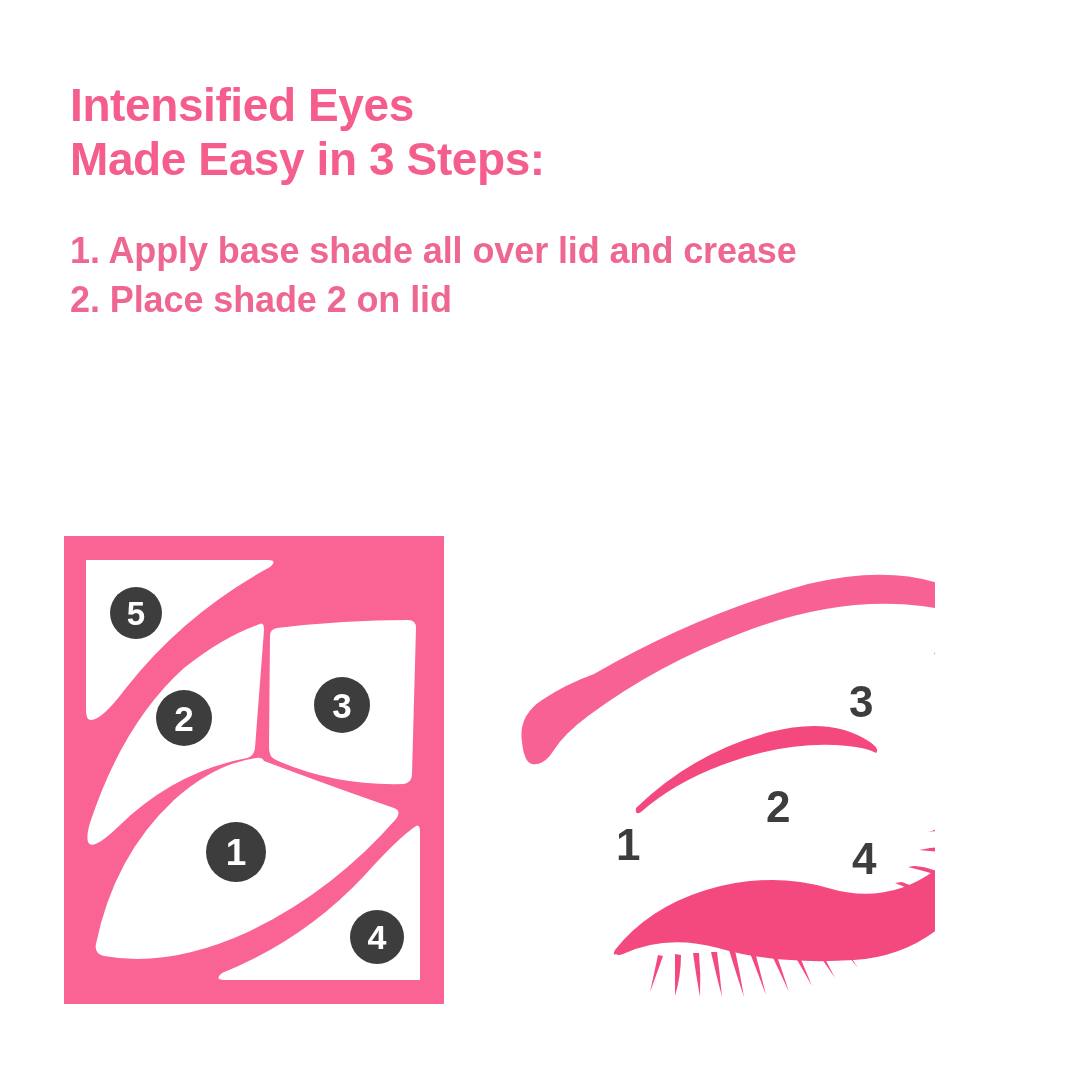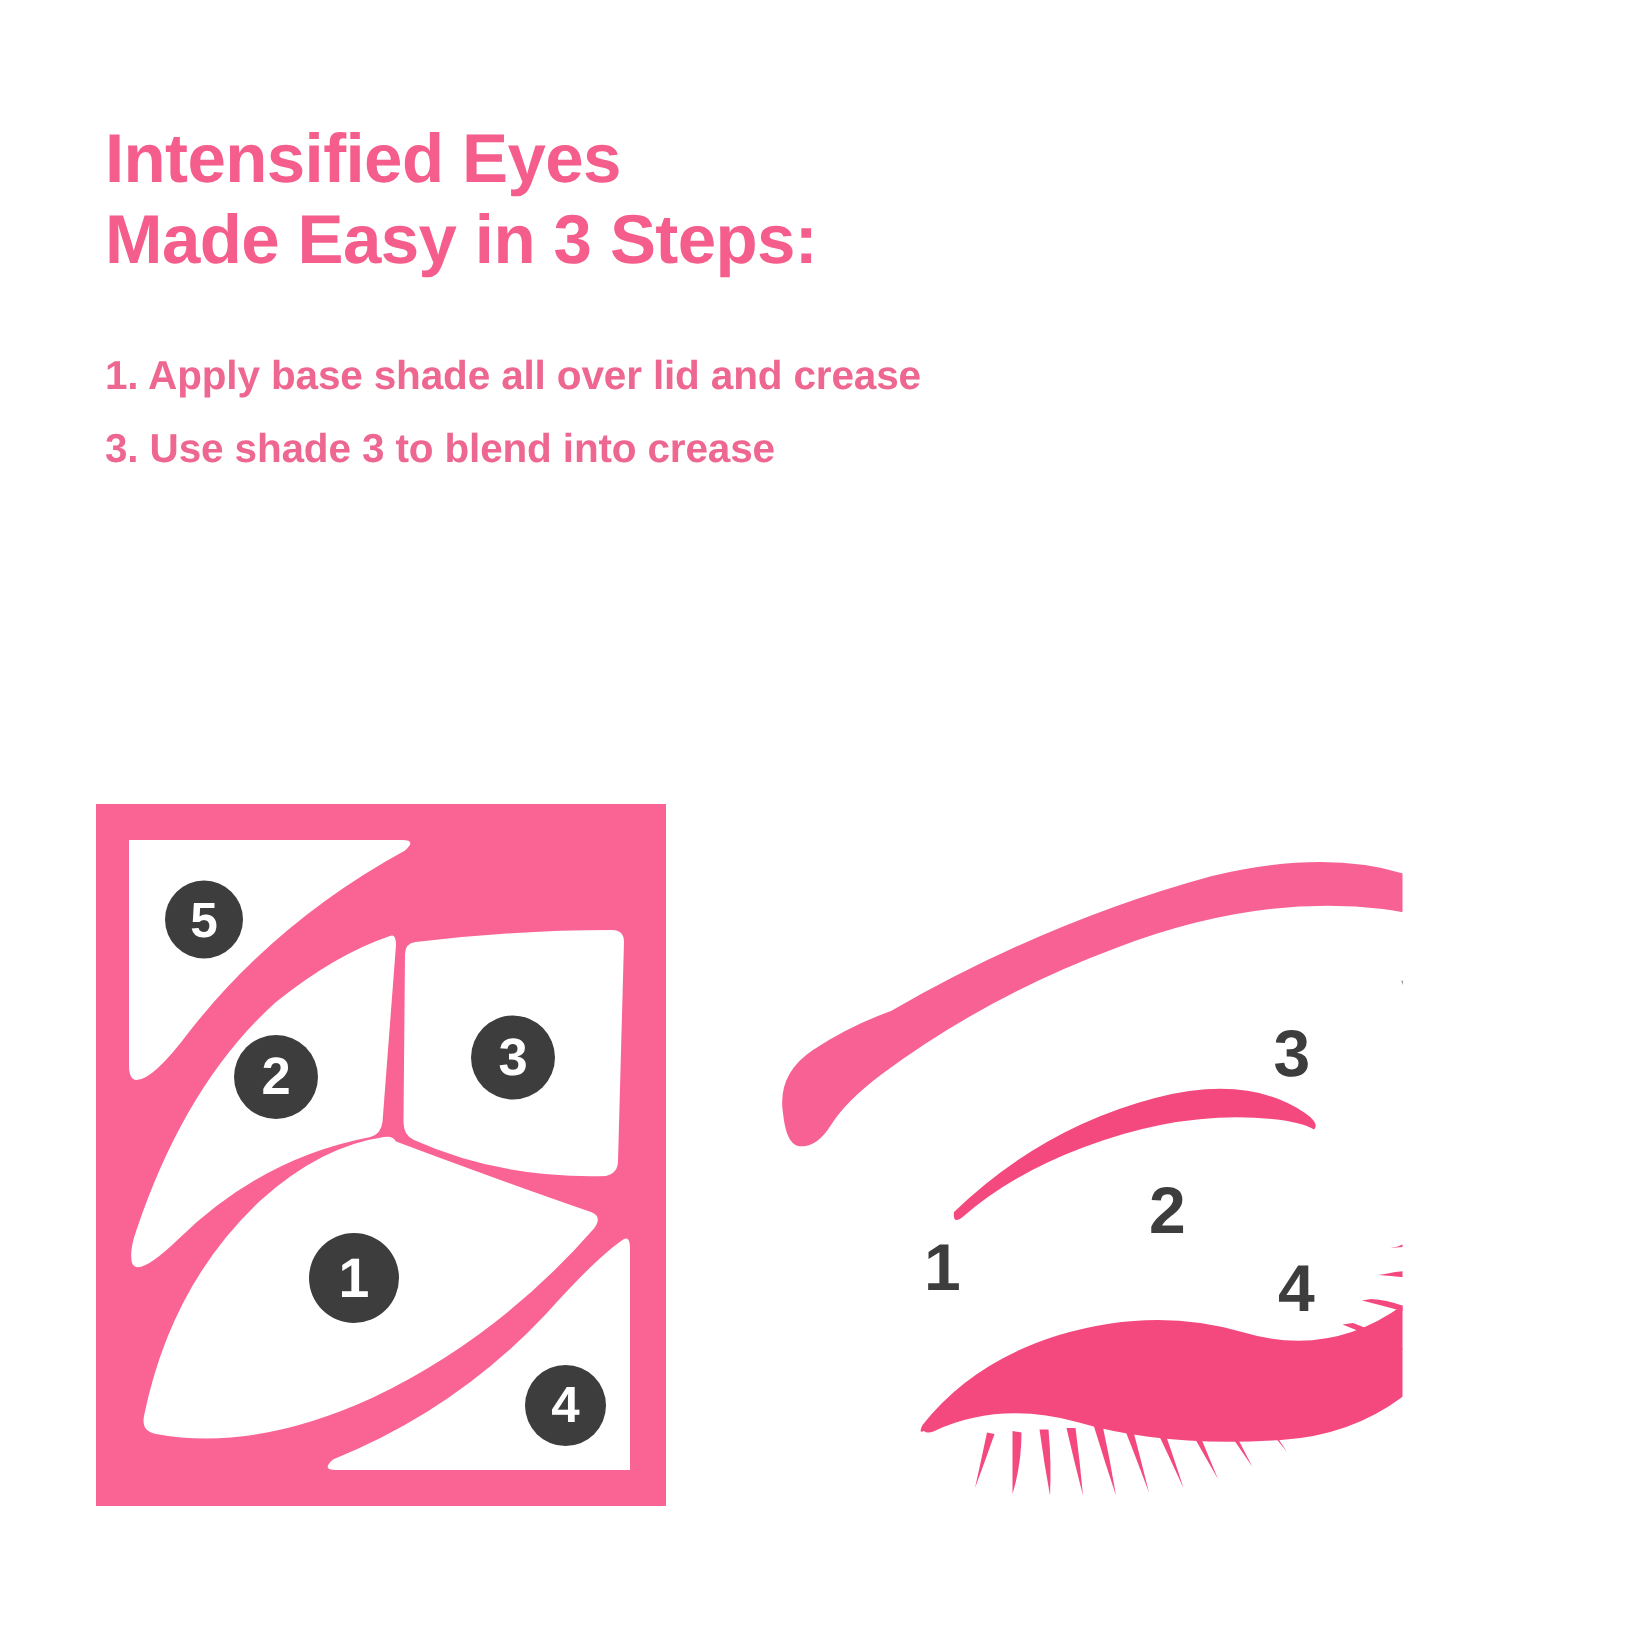--- a/index.html
+++ b/index.html
@@ -36,21 +36,21 @@
   }
 
   
   #steps-block {
     position: absolute;
     left: 70px;
     top: 226px;
     width: 990px;
   }
   .step-line {
-    font-size: 27px;
+    font-size: 36px;
     font-weight: bold;
     line-height: 49px;
     letter-spacing: -0.1px;
     color: #EE6791;
     white-space: pre;
   }
 
   
   #palette-graphic {
     position: absolute;
@@ -86,21 +86,21 @@
 
 <div id="page">
 
   <div id="title-block">
     <div class="title-line">Intensified Eyes</div>
     <div class="title-line">Made Easy in 3 Steps:</div>
   </div>
 
   <div id="steps-block">
     <div class="step-line">1. Apply base shade all over lid and crease</div>
-    <div class="step-line">3. Use shade 3 to blend into crease</div>
+    <div class="step-line">2. Place shade 2 on lid</div>
   </div>
 
   <div id="palette-graphic">
     <svg viewBox="0 0 380 468" width="380" height="468" xmlns="http://www.w3.org/2000/svg">
 
       <rect x="0" y="0" width="380" height="468" fill="#FA6494"></rect>
 
       <path fill="#FFFFFF" d="M 22 24
                L 204 24
                Q 214 24 206 31

